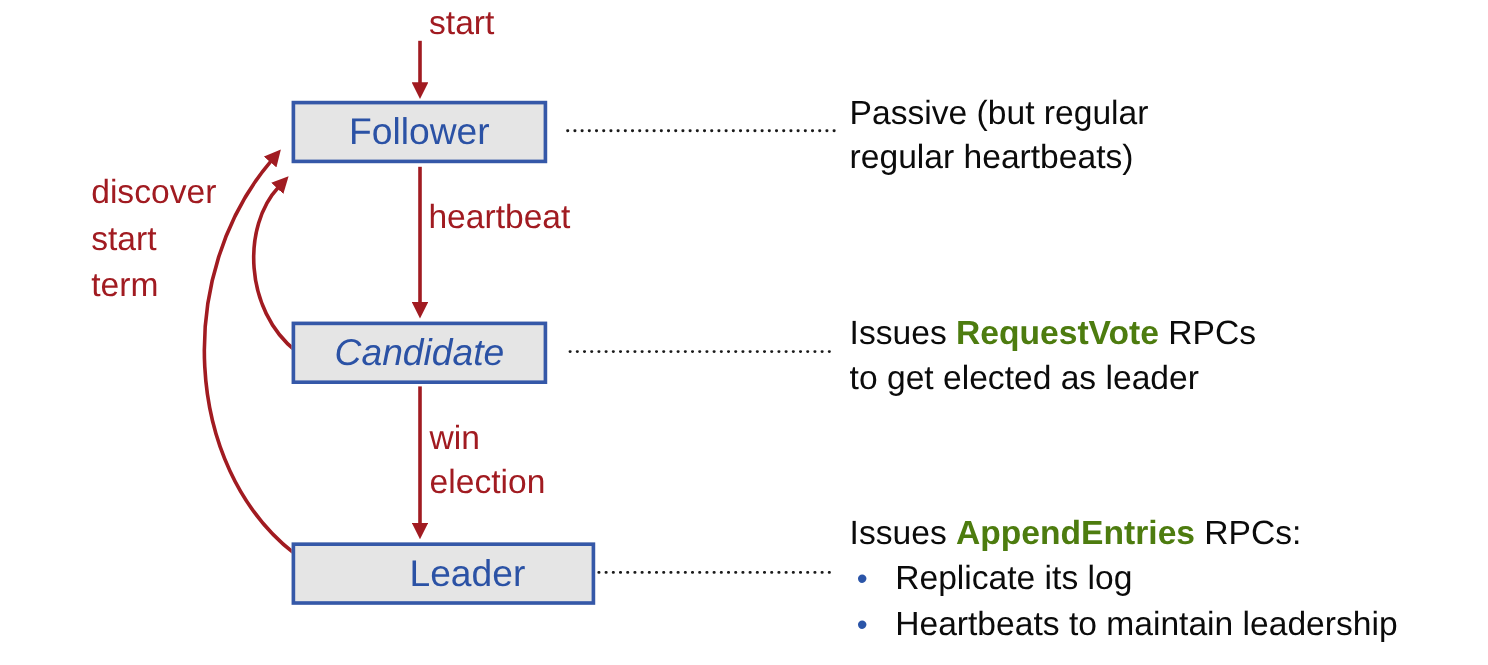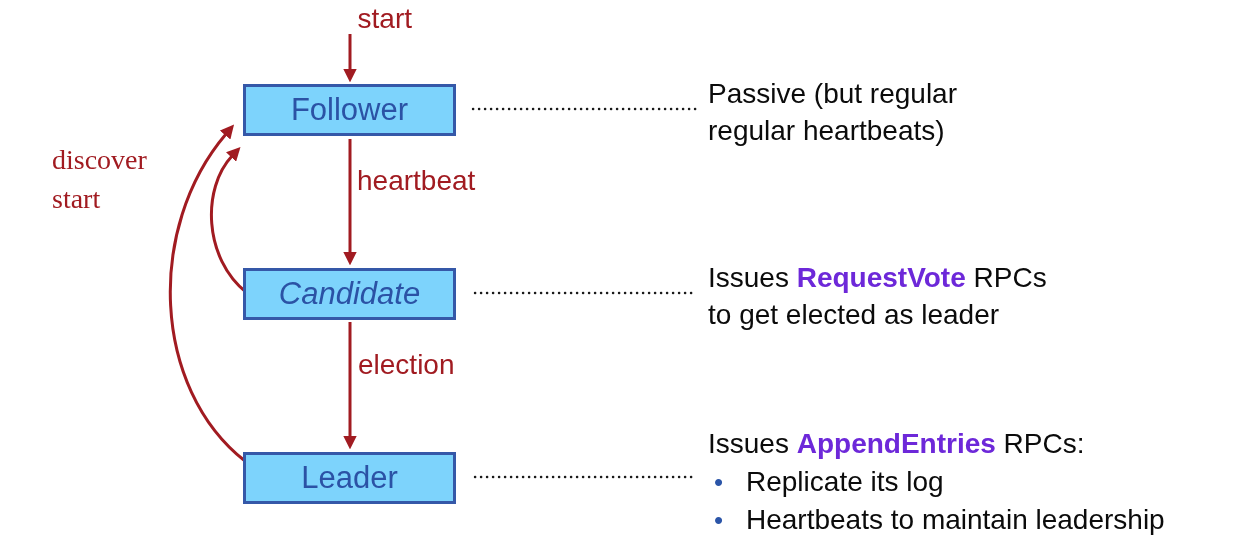--- a/index.html
+++ b/index.html
@@ -19,58 +19,58 @@
     position: absolute;
     left: 0; top: 0;
     width: 1240px;
     height: 554px;
   }
   .state-box {
     position: absolute;
     left: 243px;
     width: 207px;
     height: 46px;
-    background: #7dd3fc;
+    background: #e5e5e5;
     border: 3px solid #3558a8;
     color: #2b52a5;
     font-size: 31px;
     display: flex;
     align-items: center;
     justify-content: center;
     text-align: center;
   }
   .state-follower  { top: 84px;  }
   .state-candidate { top: 268px; font-style: italic; }
-  .state-leader    { top: 452px; }
+  .state-leader    { top: 452px; padding-left: 40px; }
 
   .red-label {
     position: absolute;
     color: #a11b21;
     font-size: 28px;
     line-height: 37px;
     white-space: nowrap;
   }
   .label-start     { left: 316px; top: 0px; width: 68px; text-align: right; margin-left: 28px; }
   .label-noheart   { left: 357px; top: 162px; }
   .label-win       { left: 358px; top: 346px; }
-  .label-discover  { left: 52px;  top: 140px; line-height: 39px; font-family: Liberation Serif, serif; }
+  .label-discover  { left: 76px;  top: 140px; line-height: 39px; }
 
   .annot {
     position: absolute;
     left: 708px;
     color: #0b0b0b;
     font-size: 28px;
     line-height: 37px;
     white-space: nowrap;
   }
   .annot-follower  { top: 75px;  }
   .annot-candidate { top: 259px; }
   .annot-leader    { top: 425px; line-height: 38px; }
   .kw {
-    color: #6d28d9;
+    color: #4d7c0f;
     font-weight: bold;
   }
   .bullet-row { display: flex; align-items: baseline; }
   .bullet-dot {
     color: #2b55a8;
     width: 32px;
     padding-left: 6px;
     font-size: 26px;
     flex: none;
   }
@@ -112,26 +112,28 @@
     <span>Leader</span>
   </div>
 
   <div class="red-label label-start">start</div>
 
   <div class="red-label label-noheart">
     <div>heartbeat</div>
   </div>
 
   <div class="red-label label-win">
+    <div>win</div>
     <div>election</div>
   </div>
 
   <div class="red-label label-discover">
     <div>discover</div>
     <div>start</div>
+    <div>term</div>
   </div>
 
   <div class="annot annot-follower">
     <div>Passive (but regular</div>
     <div>regular heartbeats)</div>
   </div>
 
   <div class="annot annot-candidate">
     <div><span>Issues </span><span class="kw">RequestVote</span><span> RPCs</span></div>
     <div>to get elected as leader</div>

